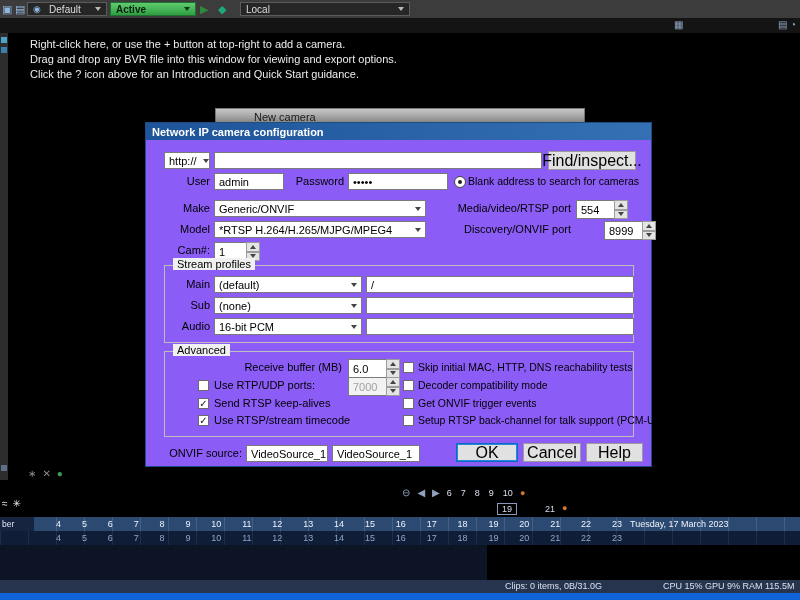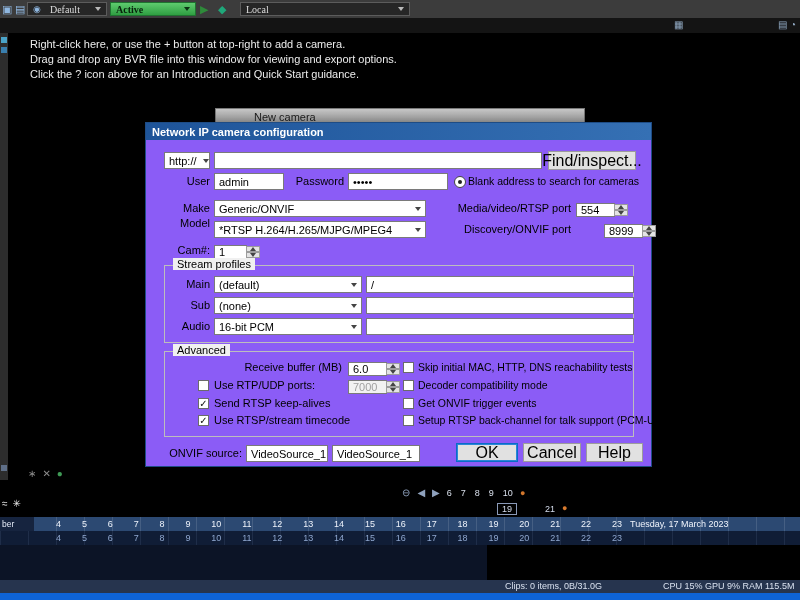--- a/index.html
+++ b/index.html
@@ -6,21 +6,21 @@
   #screen{position:relative;width:800px;height:600px;overflow:hidden;background:#000;
           font-family:"Liberation Sans",sans-serif;-webkit-font-smoothing:antialiased;}
   .abs{position:absolute;}
 
   
   .toolbar{left:0;top:0;width:800px;height:18px;background:#3c3c3c;}
   .tb-icon{position:absolute;top:2px;font-size:11px;line-height:14px;color:#8fb7e0;}
   .dd{position:absolute;display:flex;align-items:center;justify-content:space-between;
       padding:0 5px;box-sizing:border-box;font-size:10px;height:14px;top:2px;
       background:#262626;border:1px solid #5c5c5c;color:#ddd;}
-  .dd .txt{white-space:nowrap;overflow:hidden;font-family:Liberation Serif, serif;}
+  .dd .txt{white-space:nowrap;overflow:hidden;}
   .tri-down{width:0;height:0;border-left:3px solid transparent;border-right:3px solid transparent;
             border-top:4px solid #b9b9b9;margin-left:6px;flex:0 0 auto;}
   .dd-active{background:linear-gradient(#5ecb6e,#2f9e42);border-color:#1f7330;color:#07220c;font-weight:bold;}
   .dd-active .tri-down{border-top-color:#0a3313;}
 
   
   .camera-bar{left:0;top:18px;width:800px;height:15px;background:#141414;}
   .cb-icon{position:absolute;top:1px;font-size:10px;color:#8fa7c0;}
   .dd-sm{height:12px;top:1px;font-size:9px;}
 
@@ -48,21 +48,21 @@
        font-size:11px;color:#000;display:flex;align-items:center;padding:0 4px;height:17px;white-space:nowrap;overflow:hidden;}
   .sel{justify-content:space-between;}
   .sel .tri-down{border-top-color:#444;}
   .btn{position:absolute;background:#e1e1e1;border:1px solid #9c9c9c;box-sizing:border-box;
        font-size:16px;color:#000;display:flex;align-items:center;justify-content:center;height:19px;}
   .btn-primary{border:1px solid #0a6cc8;box-shadow:inset 0 0 0 1px #2a86d8;}
   .grp{position:absolute;border:1px solid #bdbdbd;box-sizing:border-box;}
   .grp-legend{position:absolute;top:-8px;left:8px;background:#f0f0f0;padding:0 4px;font-size:11px;color:#000;}
   .cb{position:absolute;width:11px;height:11px;background:#fff;border:1px solid #6b6b6b;
       font-size:10px;line-height:10px;text-align:center;color:#111;box-sizing:border-box;}
-  .spin{position:absolute;display:flex;height:19px;align-items:center;}
+  .spin{position:absolute;display:flex;height:19px;}
   .spin .num{background:#fff;border:1px solid #7a7a7a;box-sizing:border-box;font-size:11px;
              display:flex;align-items:center;padding:0 4px;flex:1;}
   .spin.disabled .num{background:#f2f2f2;color:#a0a0a0;}
   .spin .arrows{width:14px;display:flex;flex-direction:column;margin-left:-1px;}
   .spin .arrows > div{flex:1;background:#e4e4e4;border:1px solid #9c9c9c;box-sizing:border-box;
                       display:flex;align-items:center;justify-content:center;}
   .tri-up-s{width:0;height:0;border-left:3px solid transparent;border-right:3px solid transparent;border-bottom:4px solid #444;}
   .tri-dn-s{width:0;height:0;border-left:3px solid transparent;border-right:3px solid transparent;border-top:4px solid #444;}
   .radio{position:absolute;width:10px;height:10px;border:1px solid #444;border-radius:50%;
          background:#fff;display:flex;align-items:center;justify-content:center;}
@@ -195,21 +195,21 @@
       <span class="arrows">
         <div>
             <span class="tri-up-s"></span>
           </div>
         <div>
             <span class="tri-dn-s"></span>
           </div>
       </span>
     </div>
 
-    <span class="lbl" style="left:8px;top:92px;width:56px;">Model</span>
+    <span class="lbl" style="left:8px;top:98px;width:56px;">Model</span>
     <div class="fld sel" style="left:68px;top:98px;width:212px;">
       <span>*RTSP H.264/H.265/MJPG/MPEG4</span>
       <span class="tri-down"></span>
     </div>
     <span class="lbl" style="left:285px;top:98px;width:140px;">Discovery/ONVIF port</span>
     <div class="spin" style="left:430px;top:98px;width:52px;padding-left:28px;">
       <span class="num">8999</span>
       <span class="arrows">
         <div>
             <span class="tri-up-s"></span>

